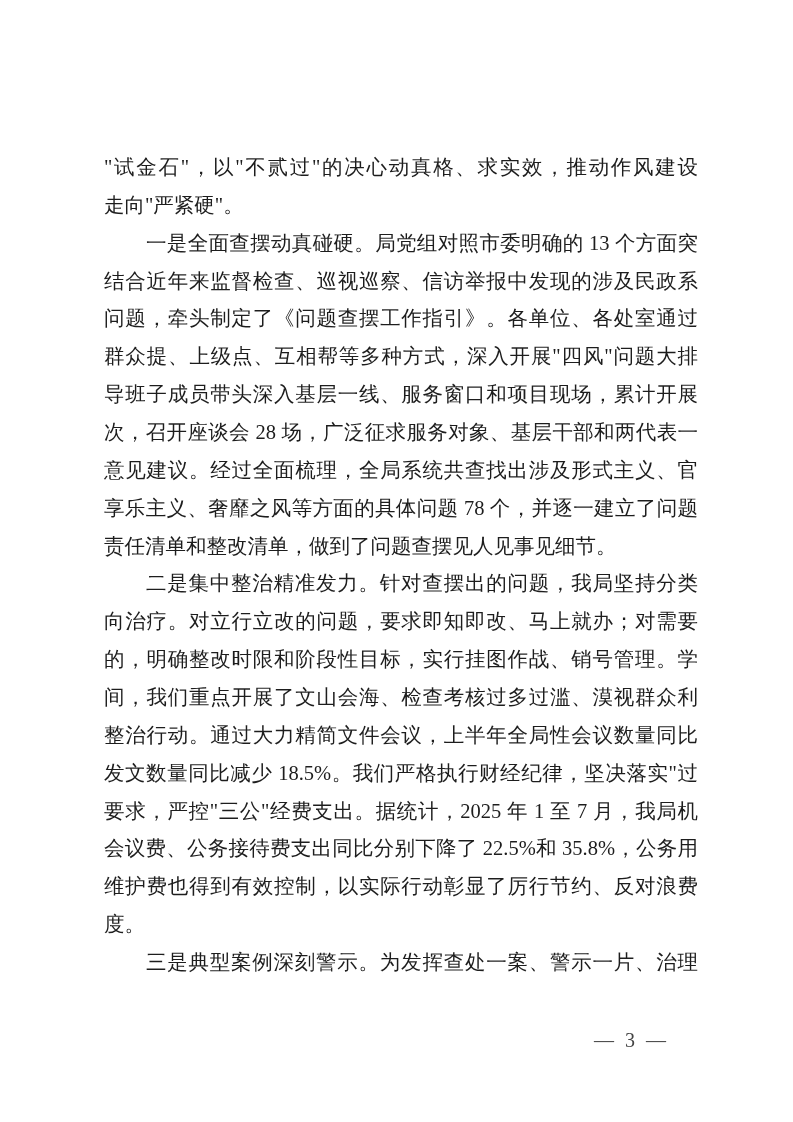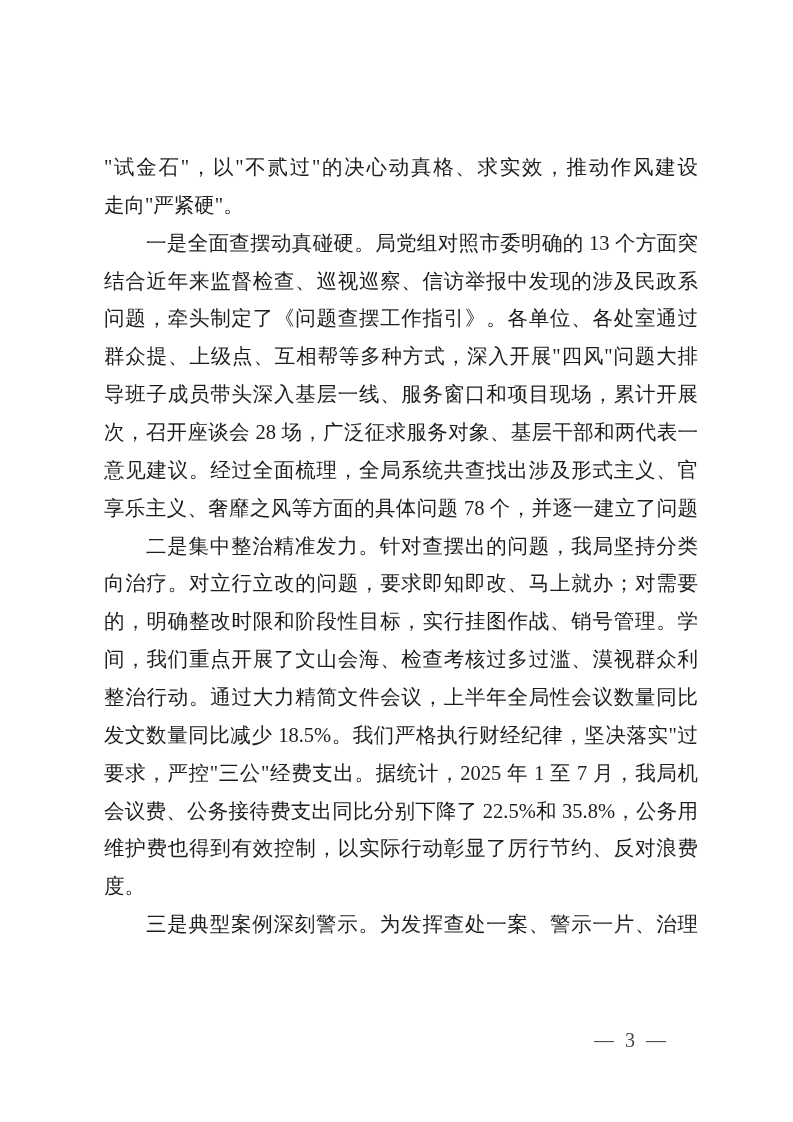--- a/index.html
+++ b/index.html
@@ -55,20 +55,21 @@
       <div class="line fill">"试金石"，以"不贰过"的决心动真格、求实效，推动作风建设从"宽松软"</div>
       <div class="line">走向"严紧硬"。</div>
       <div class="line indent fill">一是全面查摆动真碰硬。局党组对照市委明确的 13 个方面突出问题，</div>
       <div class="line fill">结合近年来监督检查、巡视巡察、信访举报中发现的涉及民政系统的作风</div>
       <div class="line fill">问题，牵头制定了《问题查摆工作指引》。各单位、各处室通过自己找、</div>
       <div class="line fill">群众提、上级点、互相帮等多种方式，深入开展"四风"问题大排查。局领</div>
       <div class="line fill">导班子成员带头深入基层一线、服务窗口和项目现场，累计开展调研 45</div>
       <div class="line fill">次，召开座谈会 28 场，广泛征求服务对象、基层干部和两代表一委员的</div>
       <div class="line fill">意见建议。经过全面梳理，全局系统共查找出涉及形式主义、官僚主义，</div>
       <div class="line fill">享乐主义、奢靡之风等方面的具体问题 78 个，并逐一建立了问题清单、</div>
+      <div class="line">责任清单和整改清单，做到了问题查摆见人见事见细节。</div>
       <div class="line indent fill">二是集中整治精准发力。针对查摆出的问题，我局坚持分类施策、靶</div>
       <div class="line fill">向治疗。对立行立改的问题，要求即知即改、马上就办；对需要持续整治</div>
       <div class="line fill">的，明确整改时限和阶段性目标，实行挂图作战、销号管理。学习教育期</div>
       <div class="line fill">间，我们重点开展了文山会海、检查考核过多过滥、漠视群众利益等专项</div>
       <div class="line fill">整治行动。通过大力精简文件会议，上半年全局性会议数量同比减少 21%，</div>
       <div class="line fill">发文数量同比减少 18.5%。我们严格执行财经纪律，坚决落实"过紧日子"</div>
       <div class="line fill">要求，严控"三公"经费支出。据统计，2025 年 1 至 7 月，我局机关本级的</div>
       <div class="line fill">会议费、公务接待费支出同比分别下降了 22.5%和 35.8%，公务用车运行</div>
       <div class="line fill">维护费也得到有效控制，以实际行动彰显了厉行节约、反对浪费的坚定态</div>
       <div class="line">度。</div>

